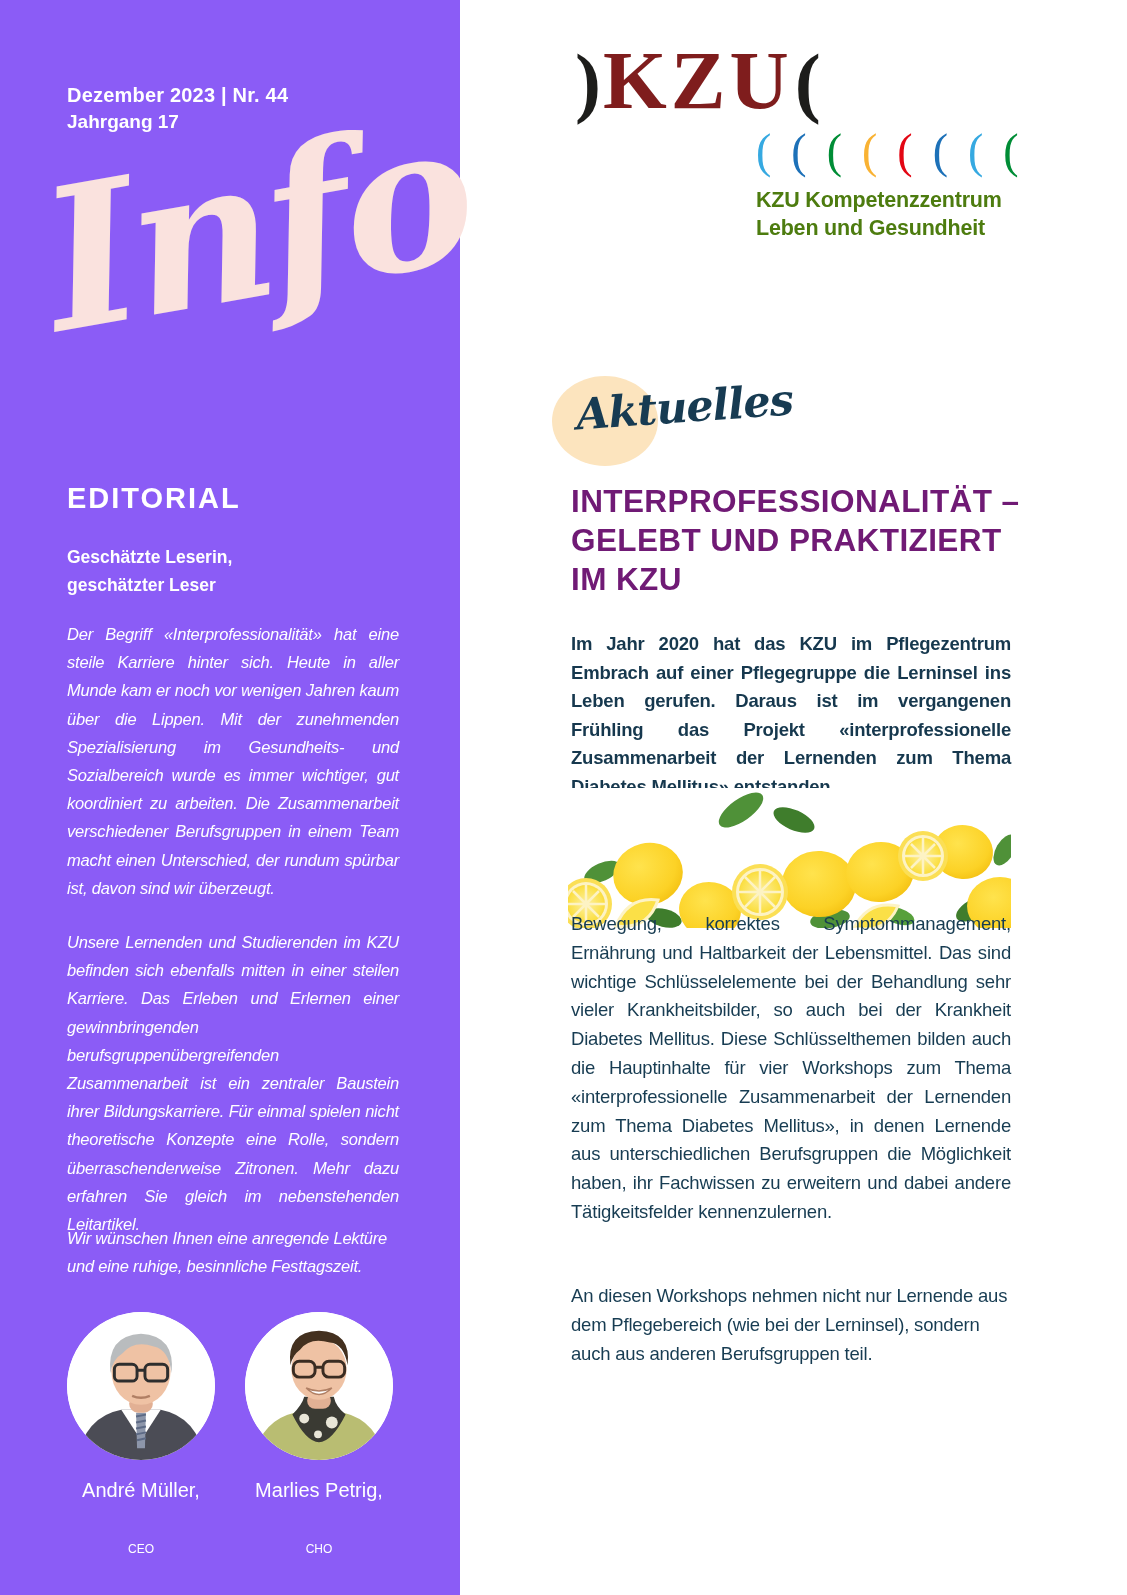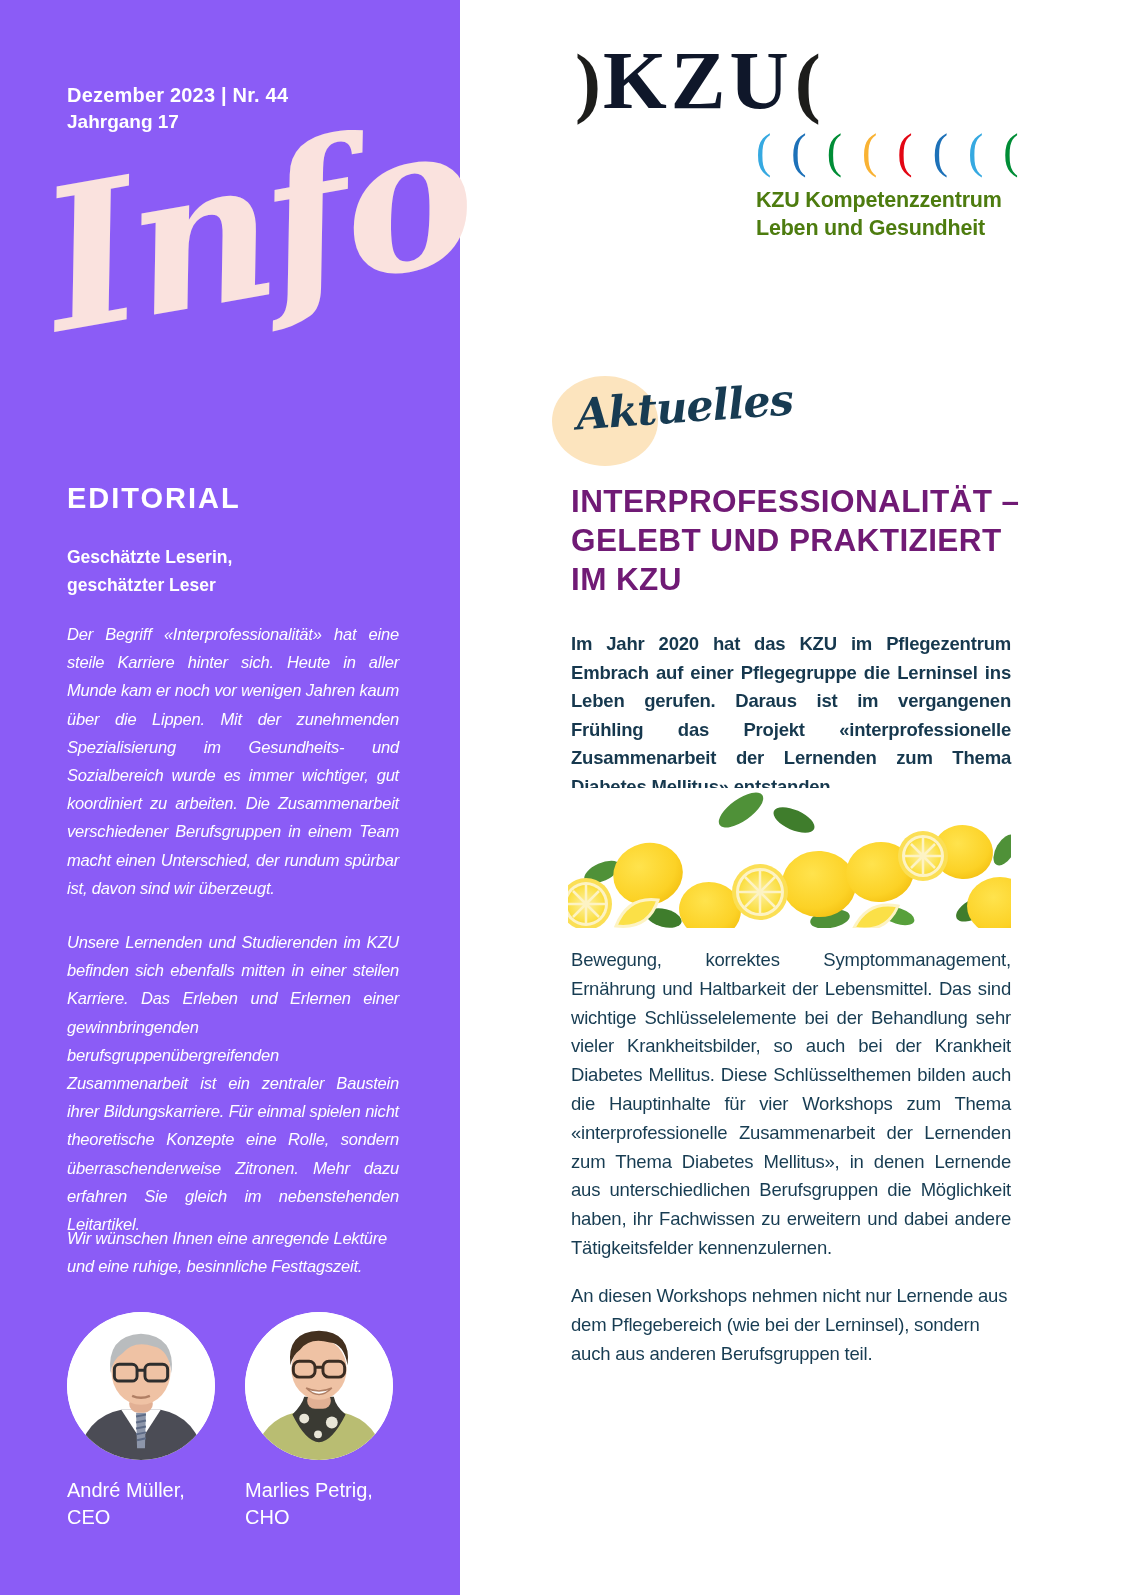--- a/index.html
+++ b/index.html
@@ -38,38 +38,38 @@
     font-size:17.5px;font-weight:bold;line-height:28px;
   }
   .side-par{
     position:absolute;left:67px;margin:0;width:332px;
     font-size:16.5px;line-height:28.2px;
     text-align:justify;letter-spacing:-.2px;font-style:italic;
   }
   .side-par.p1{top:620px;}
   .side-par.p2{top:928px;}
   .side-par.p3{top:1224px;text-align:left;}
-  .authors{position:absolute;left:67px;top:1312px;display:flex;gap:30px;}
+  .authors{position:absolute;left:67px;top:1312px;display:flex;gap:30px;text-align:center;}
   .author{width:148px;}
   .avatar{
     width:148px;height:148px;border-radius:50%;
     overflow:hidden;background:#fff;
   }
   .avatar svg{display:block;width:100%;height:100%;}
   .author-name{margin-top:17px;font-size:20px;line-height:27px;}
-  .author-role{font-size:20px;line-height:27px;}
+  .author-role{font-size:12px;line-height:27px;margin-top:32px;}
   
   .kzu-logo{position:absolute;left:575px;top:40px;width:470px;}
   .logo-mark{
     position:absolute;left:0;top:0;display:flex;align-items:baseline;
     font-family:"Liberation Serif","DejaVu Serif",serif;
   }
   .logo-paren{font-size:78px;font-weight:bold;color:#1D1D1B;line-height:1;}
   .logo-letters{
-    font-size:82px;font-weight:bold;color:#0f172a;
+    font-size:82px;font-weight:bold;color:#7f1d1d;
     letter-spacing:4px;line-height:1;padding:0 2px;
   }
   .logo-arcs{
     position:absolute;left:181px;top:88px;display:flex;gap:20px;
     font-family:"Liberation Serif","DejaVu Serif",serif;
   }
   .logo-arc{font-size:46px;line-height:1;font-weight:normal;transform:scaleY(1.05);}
   .org-line1,.org-line2{
     position:absolute;left:181px;color:#4d7c0f;
     font-size:21.5px;font-weight:bold;letter-spacing:-.2px;
@@ -102,21 +102,21 @@
   .lemons{
     position:absolute;left:568px;top:788px;width:443px;height:140px;
     overflow:hidden;background:#fff;
   }
   .lemons svg{display:block;}
   .body-par{
     position:absolute;left:571px;margin:0;width:440px;
     color:#173C52;font-size:18.5px;line-height:28.8px;
     text-align:justify;letter-spacing:-.2px;
   }
-  .body-par.b1{top:946px;}
+  .body-par.b1{top:910px;}
   .body-par.b2{top:1282px;text-align:left;}
 </style>
 </head>
 <body>
 
 <div class="page">
 
   <aside class="sidebar">
     <div class="issue-line">Dezember 2023 | Nr. 44</div>
     <div class="volume-line">Jahrgang 17</div>

